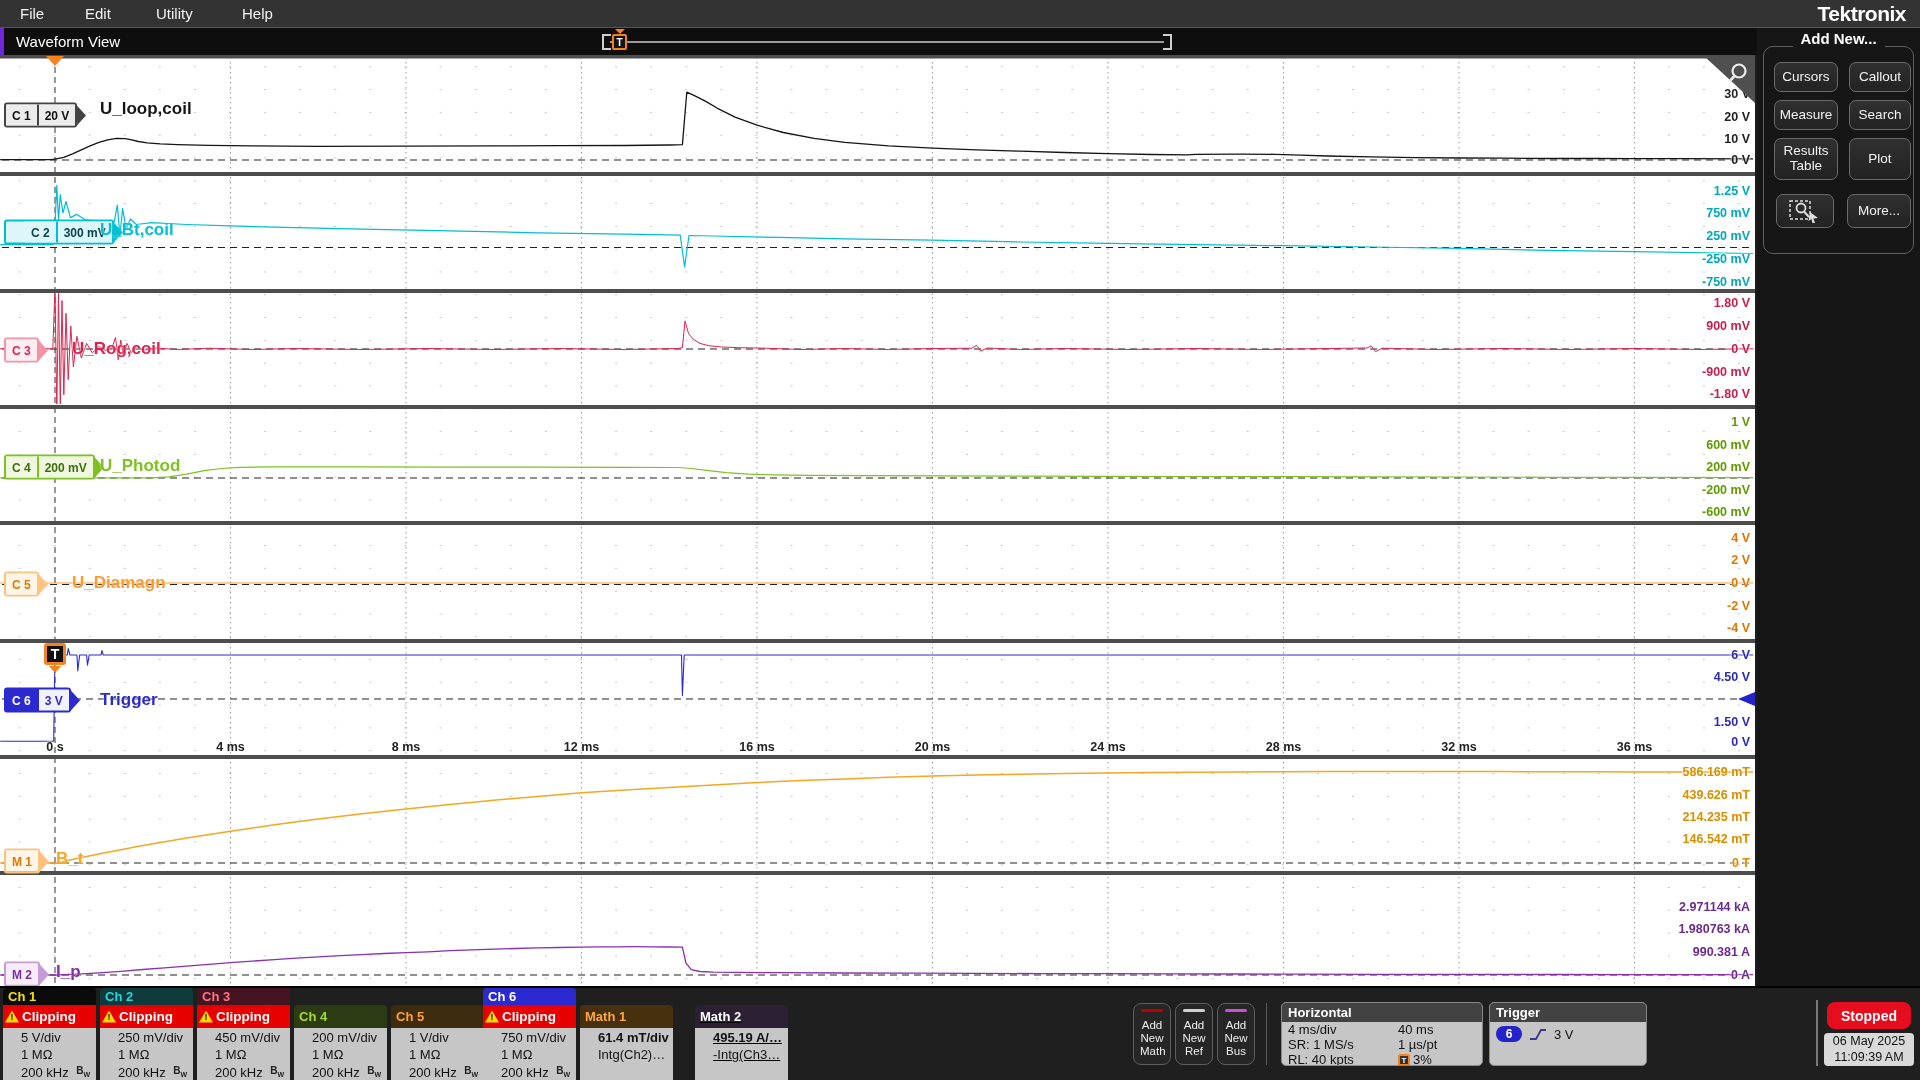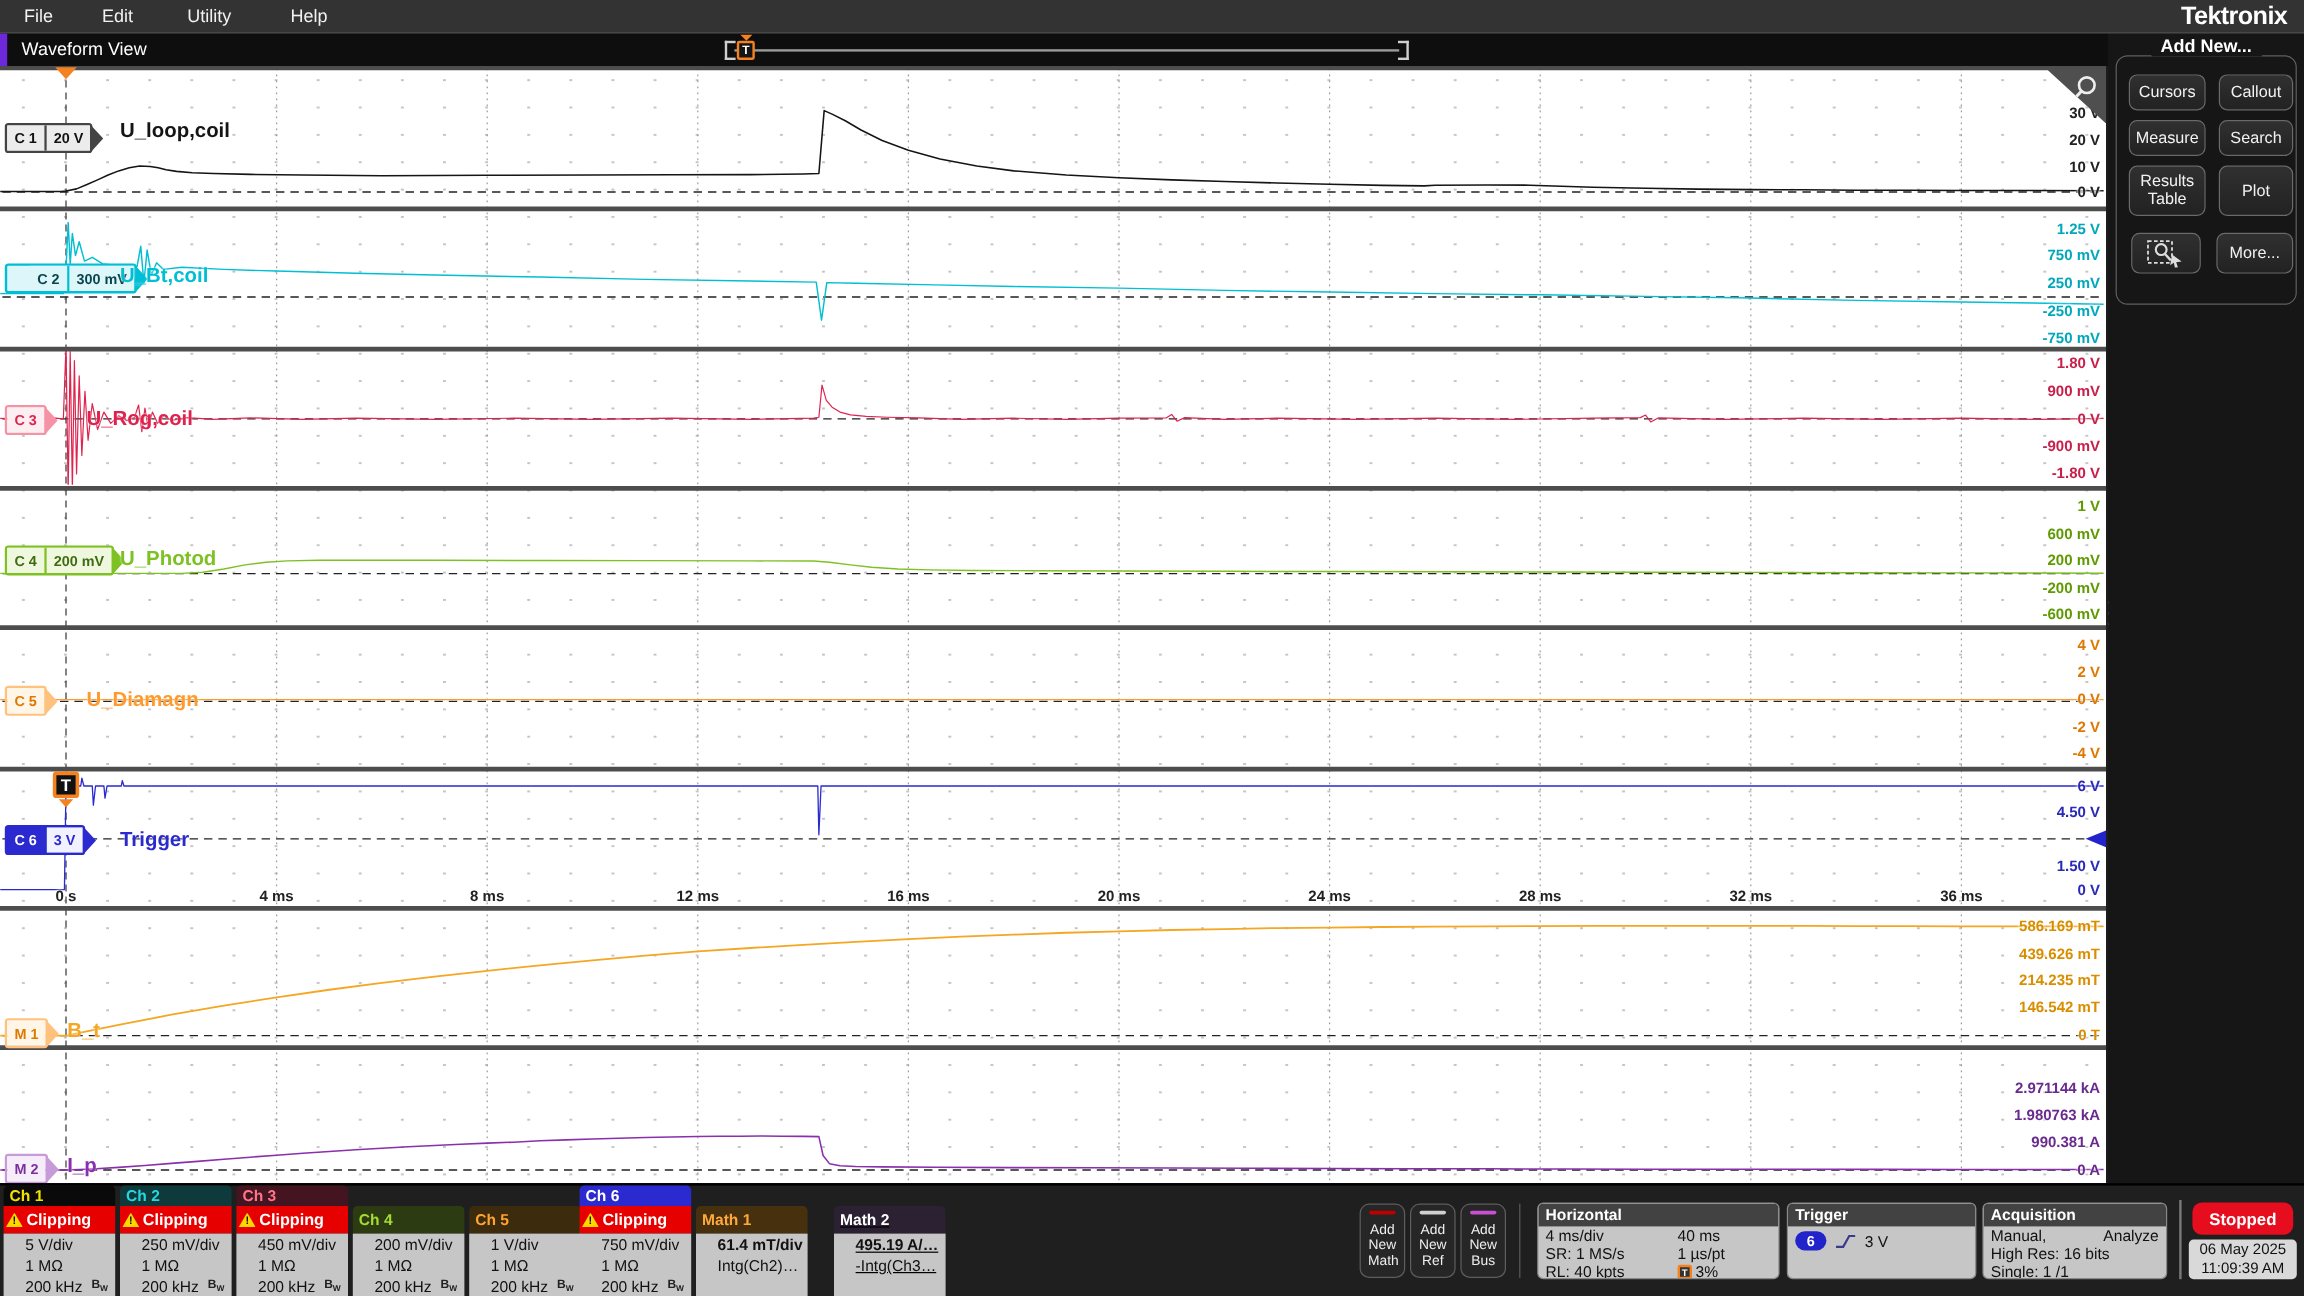--- a/index.html
+++ b/index.html
@@ -5,21 +5,21 @@
   html,body{margin:0;padding:0;background:#000;}
   *{box-sizing:border-box;}
   .screen{position:relative;width:1920px;height:1080px;background:#1c1c1c;font-family:"Liberation Sans",sans-serif;overflow:hidden;}
 
   
   .menubar{position:absolute;left:0;top:0;width:1920px;height:28px;background:#333;border-bottom:1px solid #555;}
   .menu-item{position:absolute;top:0;height:28px;line-height:28px;color:#f2f2f2;font-size:15px;cursor:default;}
   .brand{position:absolute;right:14px;top:1px;height:26px;line-height:26px;color:#fff;font-size:21px;font-weight:bold;letter-spacing:-0.5px;}
 
   
-  .titlebar{position:absolute;left:0;top:28px;width:1757px;height:27px;background:#0e0e0e;border-left:6px solid #6d28d9;}
+  .titlebar{position:absolute;left:0;top:28px;width:1757px;height:27px;background:#0e0e0e;border-left:4px solid #6d28d9;}
   .window-title{position:absolute;left:12px;top:0;height:27px;line-height:27px;color:#fff;font-size:15px;}
   .t-overview{position:absolute;left:598px;top:5px;width:570px;height:18px;}
   .t-overview .hline{position:absolute;left:8px;right:8px;top:8px;height:2px;background:#9a9a9a;}
   .t-overview .br{position:absolute;top:1px;width:9px;height:16px;border:2px solid #cfcfcf;}
   .t-overview .br.l{left:0;border-right:none;}
   .t-overview .br.r{right:0;border-left:none;}
   .t-flag{position:absolute;left:10px;top:1px;width:15px;height:16px;background:#141414;border:2px solid #f58220;border-radius:2px;color:#fff;font-size:10px;font-weight:bold;text-align:center;line-height:13px;}
   .t-flag-tri{position:absolute;left:13px;top:-4px;width:0;height:0;border-left:5px solid transparent;border-right:5px solid transparent;border-top:5px solid #f58220;}
 
   
@@ -425,33 +425,20 @@
       <div class="ph">Trigger</div>
       <div class="prow" style="margin-top:4px;align-items:center;gap:7px">
         <span class="trig-pill">6</span>
         <svg width="18" height="15">
           <polyline points="1,12 7,12 12,3 17,3" fill="none" stroke="#3a3a8c" stroke-width="1.8"></polyline>
         </svg>
         <span>3 V</span>
       </div>
     </div>
 
-    <div class="fpanel" style="left:1652px;width:154px">
-      <div class="ph">Acquisition</div>
-      <div class="prow" style="justify-content:space-between">
-          <span>Manual,</span>
-          <span>Analyze</span>
-        </div>
-      <div class="prow">
-          <span>High Res: 16 bits</span>
-        </div>
-      <div class="prow">
-          <span>Single: 1 /1</span>
-        </div>
-    </div>
 
     <div class="fdiv"></div>
     <button class="stopped">Stopped</button>
     <div class="datetime">
       <div>06 May 2025</div>
       <div>11:09:39 AM</div>
     </div>
   </div>
 </div>
 

